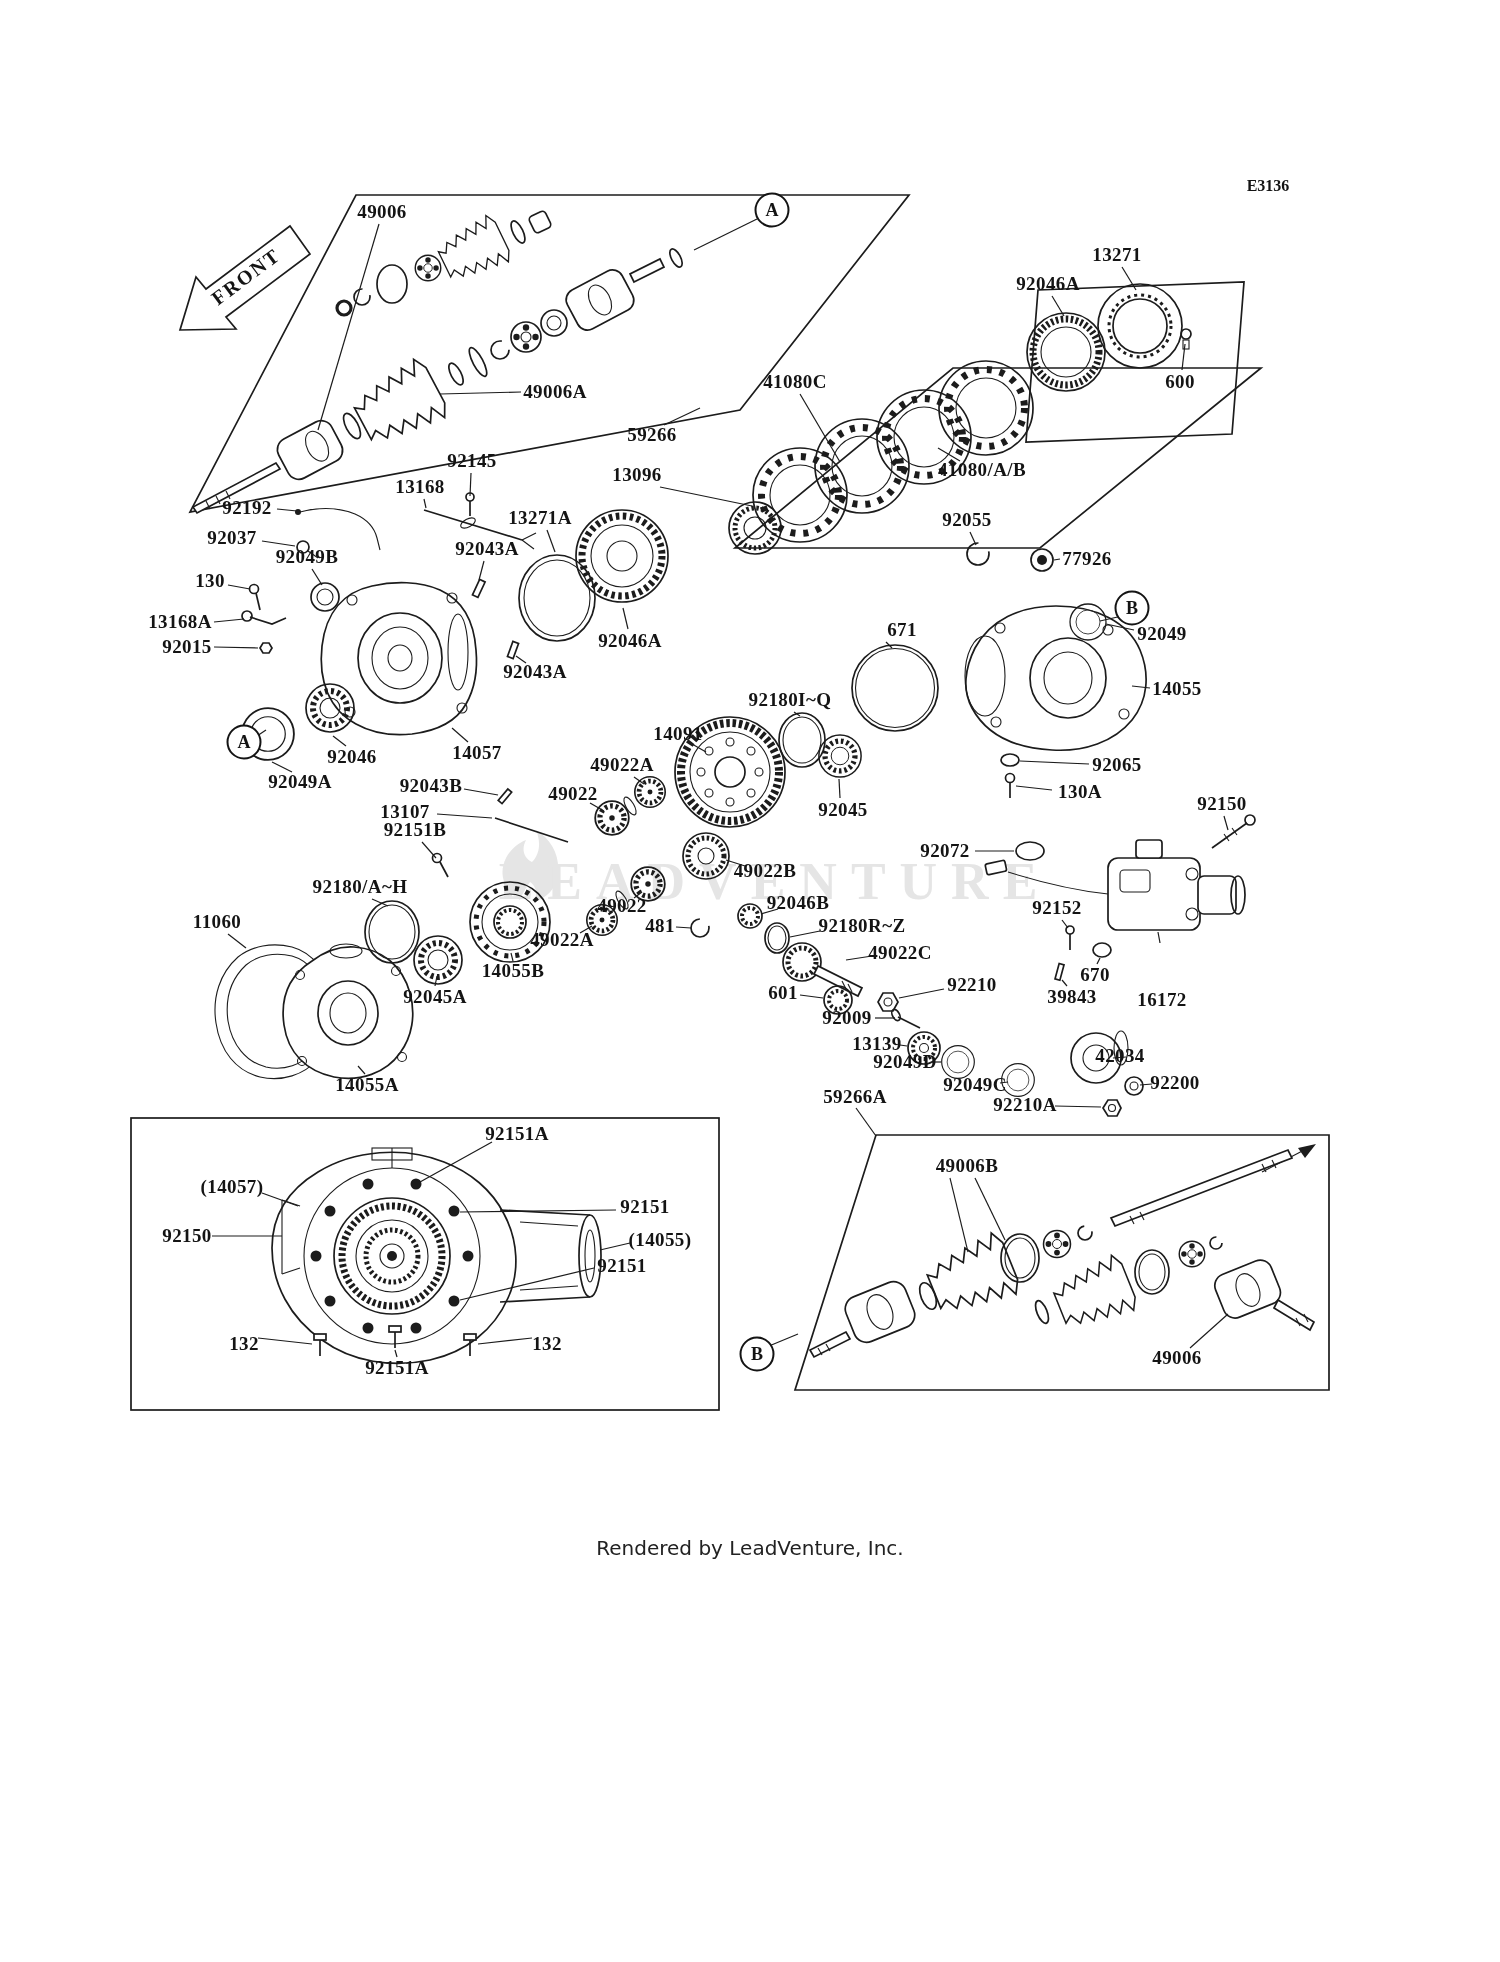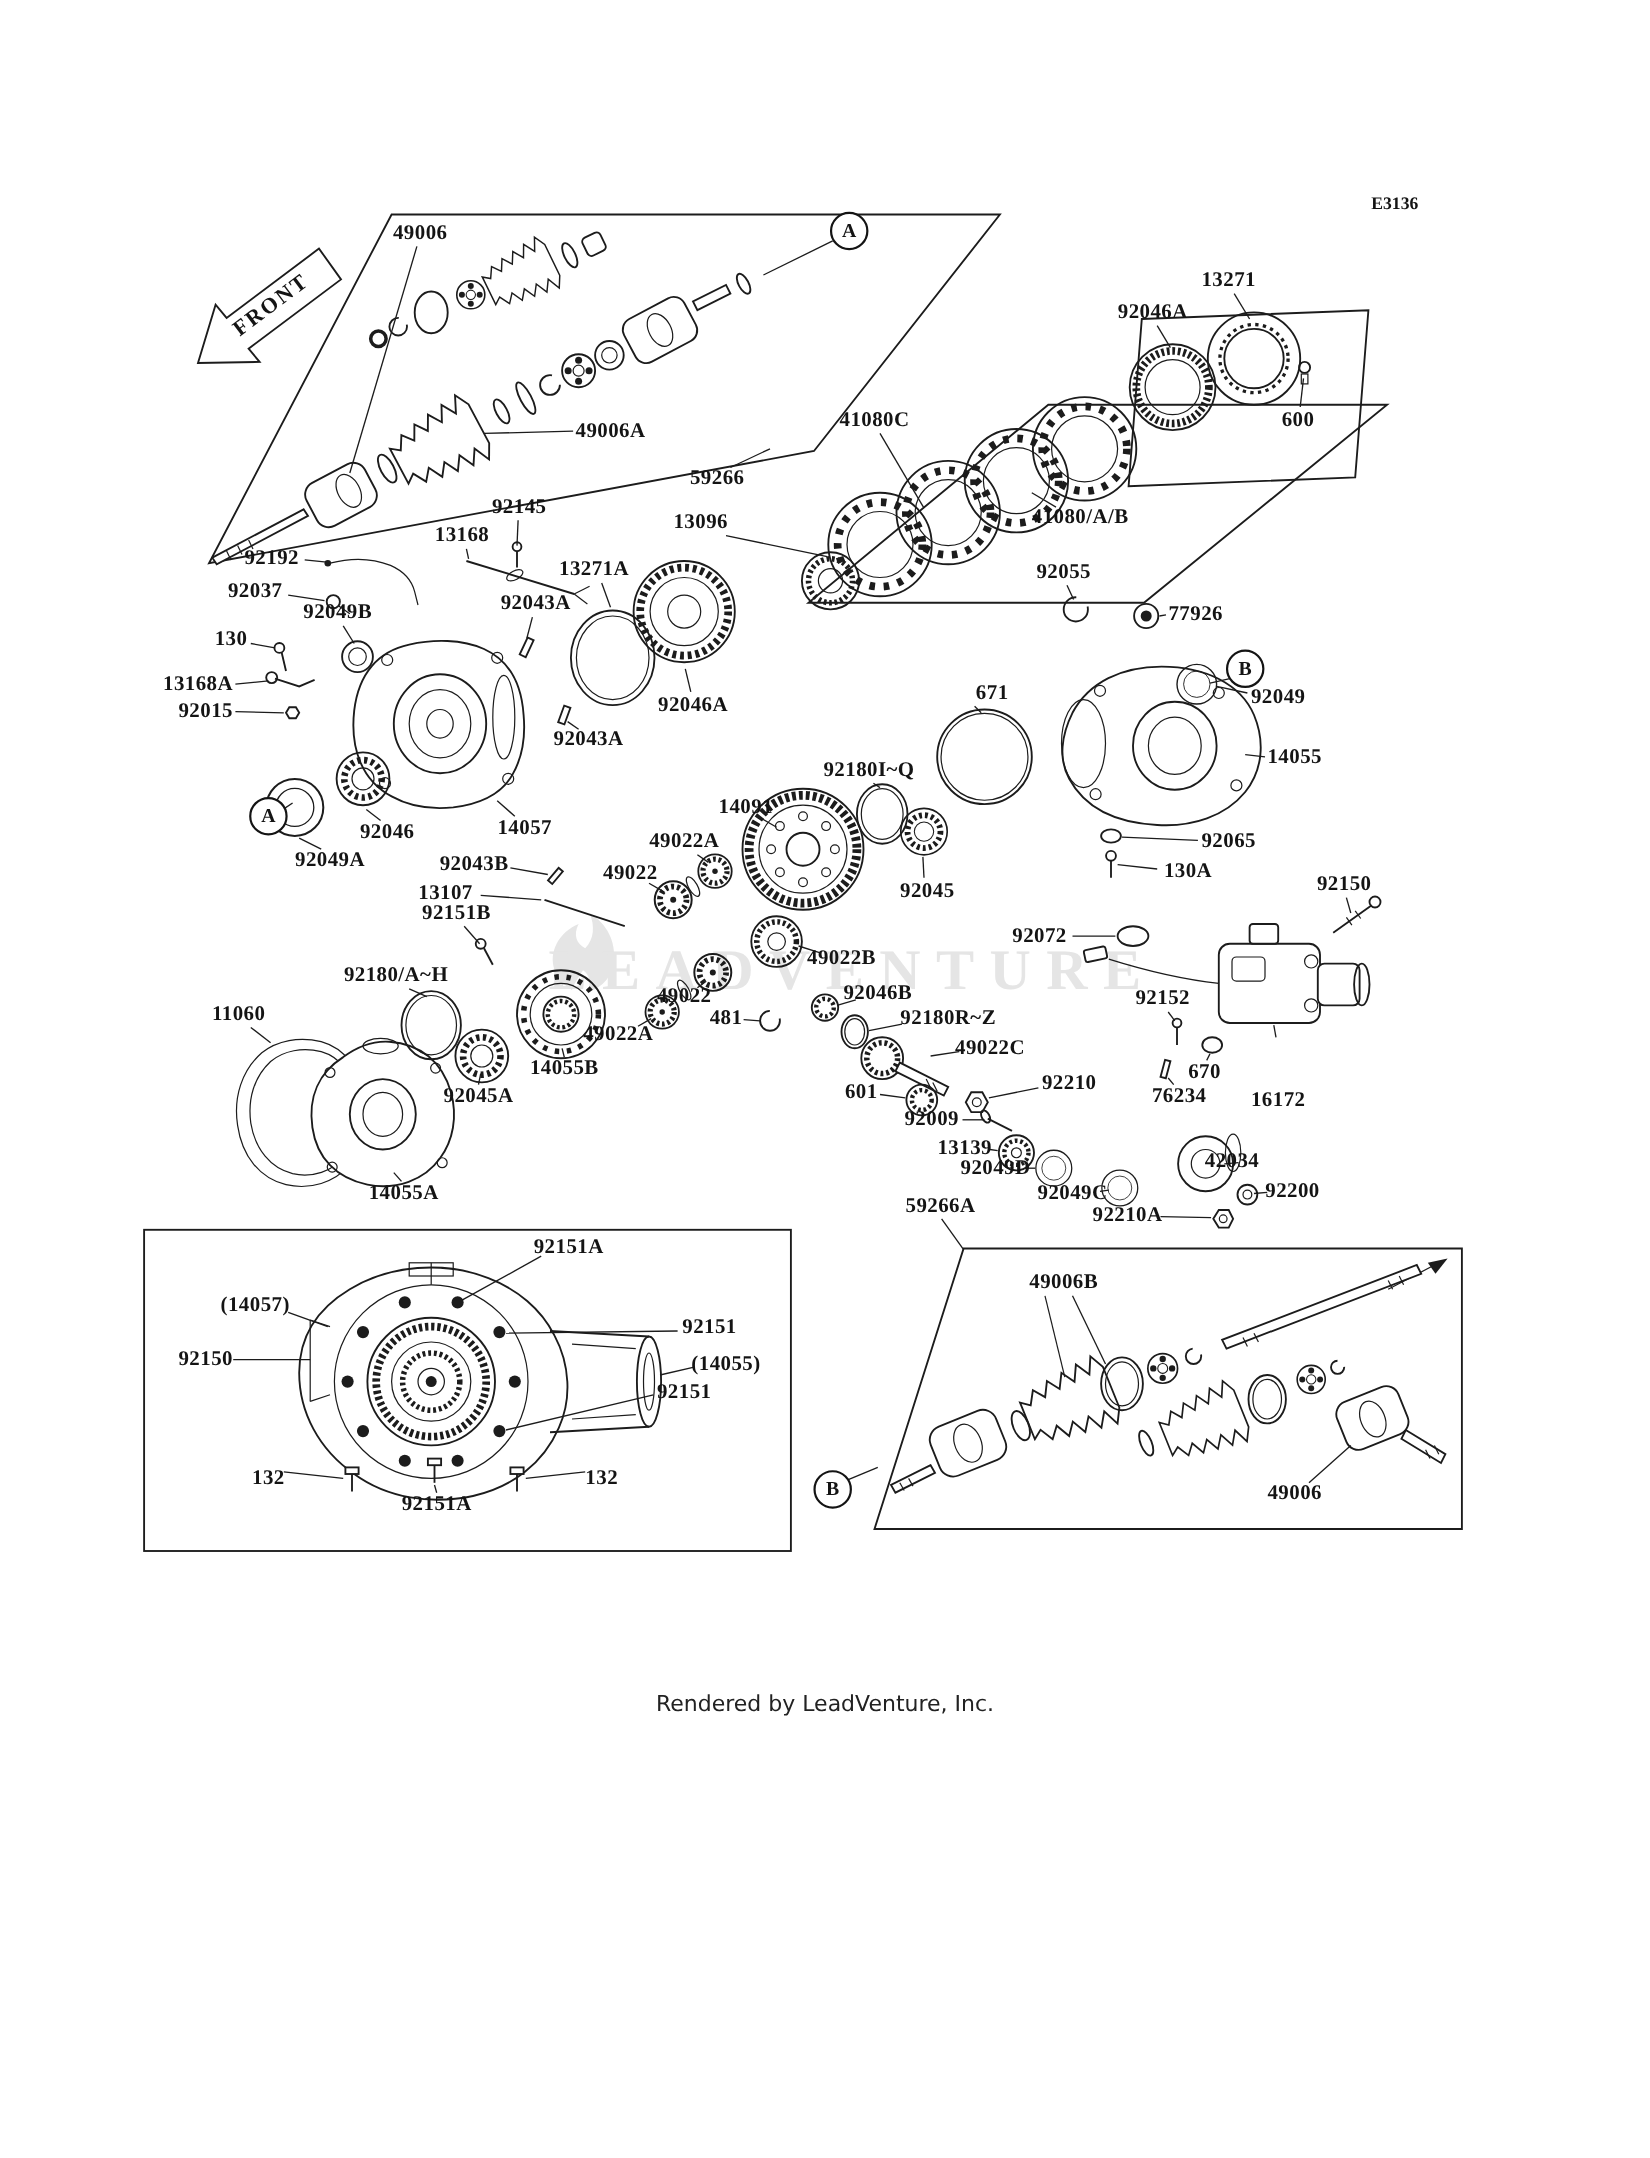--- a/index.html
+++ b/index.html
@@ -524,21 +524,21 @@
     <div class="callout" style="left: 798px; top: 903px;">92046B</div>
     <div class="callout" style="left: 862px; top: 926px;">92180R~Z</div>
     <div class="callout" style="left: 1057px; top: 908px;">92152</div>
     <div class="callout" style="left: 1162px; top: 955px; margin-top: 45px;">16172</div>
     <div class="callout" style="left: 562px; top: 940px;">49022A</div>
     <div class="callout" style="left: 900px; top: 953px;">49022C</div>
     <div class="callout" style="left: 513px; top: 971px;">14055B</div>
     <div class="callout" style="left: 783px; top: 993px;">601</div>
     <div class="callout" style="left: 972px; top: 985px;">92210</div>
     <div class="callout" style="left: 1095px; top: 975px;">670</div>
-    <div class="callout" style="left: 1072px; top: 997px;">76234</div>
+    <div class="callout" style="left: 1072px; top: 997px;">39843</div>
     <div class="callout" style="left: 435px; top: 997px;">92045A</div>
     <div class="callout" style="left: 847px; top: 1018px;">92009</div>
     <div class="callout" style="left: 877px; top: 1044px;">13139</div>
     <div class="callout" style="left: 905px; top: 1062px;">92049D</div>
     <div class="callout" style="left: 1120px; top: 1056px;">42034</div>
     <div class="callout" style="left: 975px; top: 1085px;">92049C</div>
     <div class="callout" style="left: 1175px; top: 1083px;">92200</div>
     <div class="callout" style="left: 1025px; top: 1105px;">92210A</div>
     <div class="callout" style="left: 367px; top: 1085px;">14055A</div>
     <div class="callout" style="left: 855px; top: 1097px;">59266A</div>

